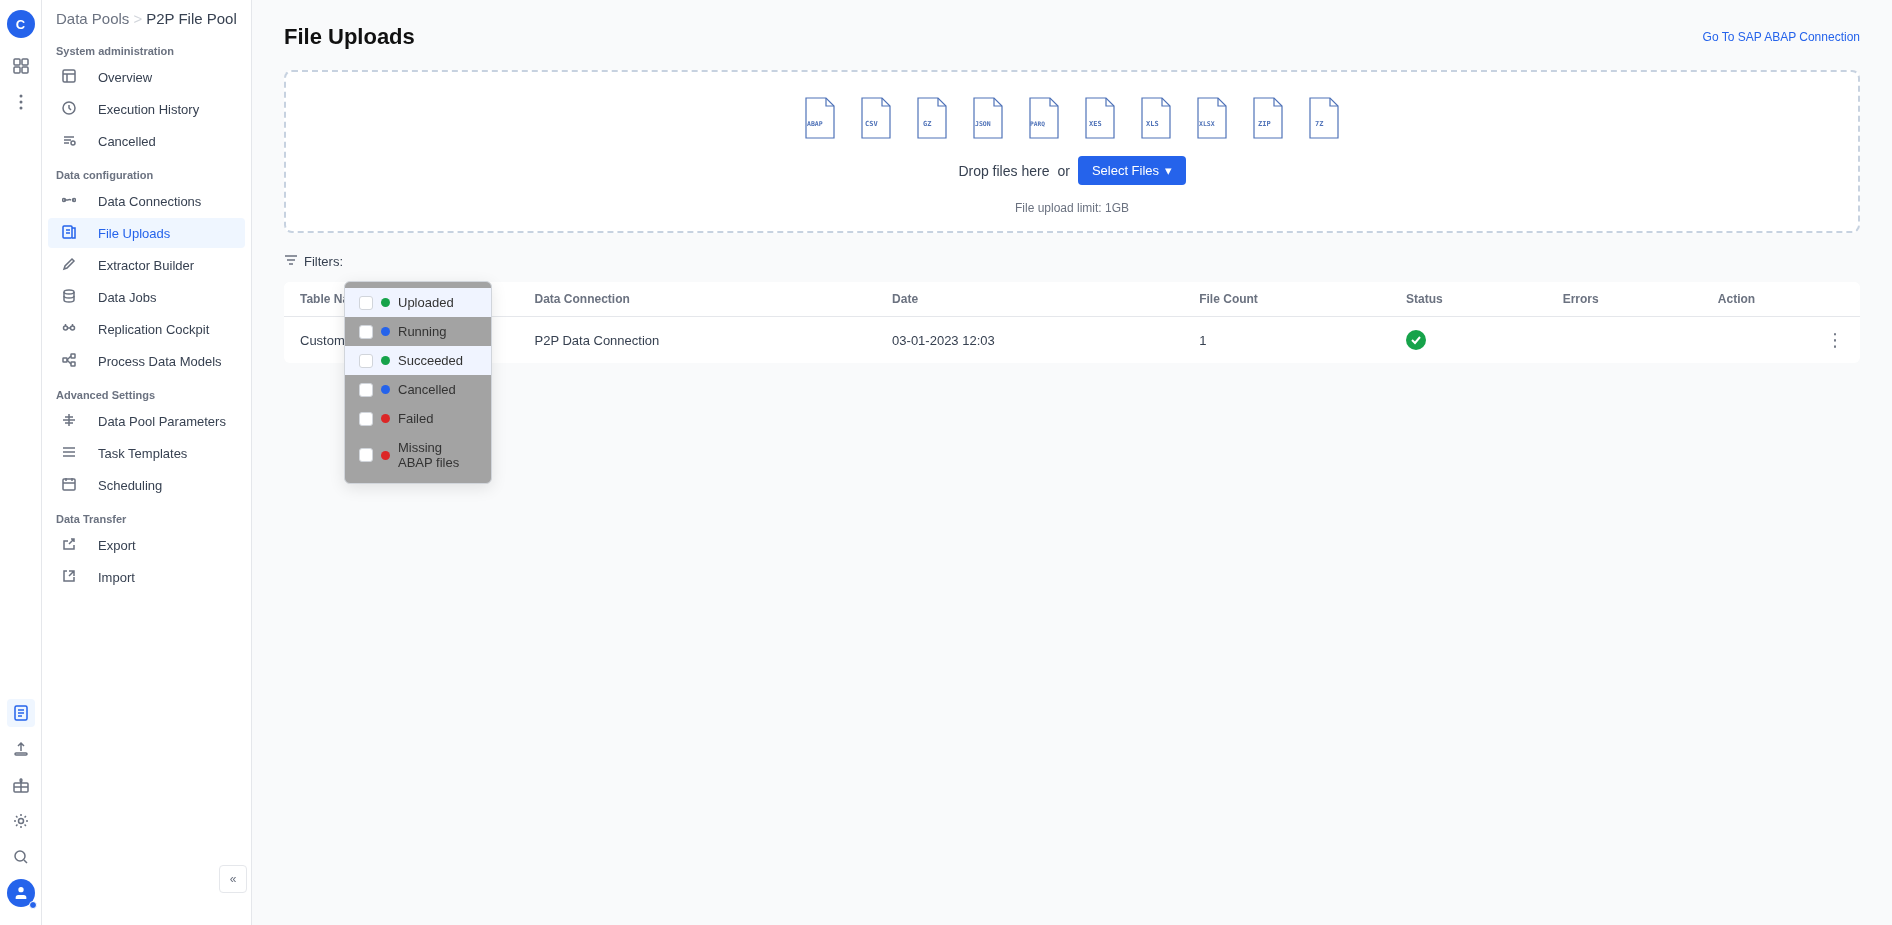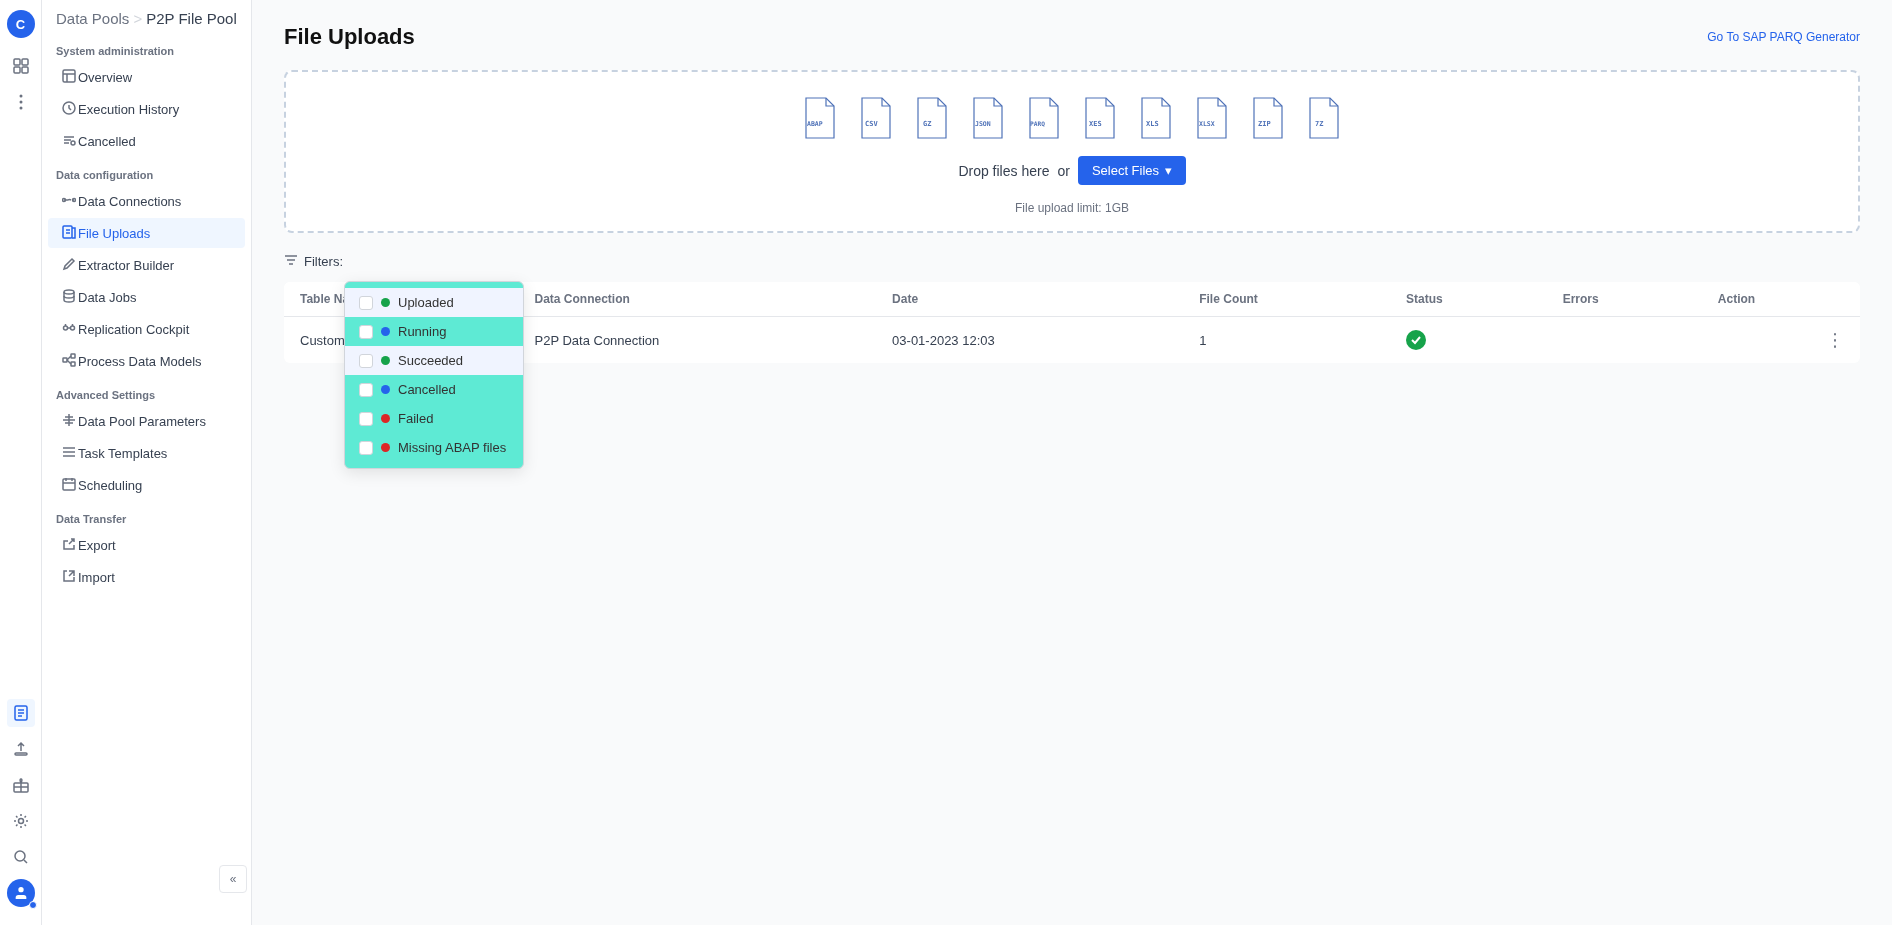--- a/index.html
+++ b/index.html
@@ -53,21 +53,21 @@
     .sidebar .breadcrumb span { color: #6b7280; }
     .sidebar-section-label {
       font-size: 11px;
       font-weight: 600;
       color: #6b7280;
       padding: 12px 14px 4px;
       text-transform: none;
       letter-spacing: 0;
     }
     .sidebar-item {
-      display: flex; align-items: center; gap: 0;
+      display: flex; align-items: center; gap: 20px;
       padding: 7px 14px;
       cursor: pointer; border-radius: 4px; margin: 1px 6px;
       font-size: 13px; color: #374151;
     }
     .sidebar-item.active { background: #eff6ff; color: #2563eb; }
     .sidebar-item .si-icon { width: 16px; height: 16px; color: #6b7280; flex-shrink: 0; }
     .sidebar-item.active .si-icon { color: #2563eb; }
 
     
     .main {
@@ -144,25 +144,25 @@
     .filters-label {
       font-size: 13px; color: #374151; font-weight: 500;
       display: flex; align-items: center; gap: 6px;
     }
 
     
     .filter-dropdown {
       position: absolute;
       top: 28px;
       left: 60px;
-      background: #5eead4;
+      background: #a3a3a3;
       border: 1px solid #d1d5db;
       border-radius: 6px;
       box-shadow: 0 4px 16px rgba(0,0,0,0.10);
-      width: 180px;
+      width: 148px;
       z-index: 100;
       padding: 6px 0;
     }
     .filter-option {
       display: flex; align-items: center; gap: 8px;
       padding: 7px 14px;
       cursor: pointer;
     }
     .filter-option.highlighted { background: #f0f4ff; }
     .filter-checkbox {
@@ -466,21 +466,21 @@
   <div class="collapse-btn" style="position:relative;margin-left:auto;margin-top:auto;margin-right:4px;">
     «
   </div>
 </div>
 
 <div class="main">
   <div class="main-inner">
 
     <div class="main-header">
       <h1 class="page-title">File Uploads</h1>
-      <a class="go-to-link">Go To SAP PARQ Generator</a>
+      <a class="go-to-link">Go To SAP ABAP Connection</a>
     </div>
 
     <div class="upload-area">
       <div class="file-icons-row">
 
         <div class="file-icon-item">
           <svg width="36" height="44" viewBox="0 0 36 44" fill="none" xmlns="http://www.w3.org/2000/svg">
             <path d="M4 2h20l8 8v32H4V2z" stroke="#4f72b8" stroke-width="1.2" fill="white"></path>
             <path d="M24 2v8h8" stroke="#4f72b8" stroke-width="1.2" fill="none"></path>
             <text x="5" y="30" font-size="6.5" fill="#4f72b8" font-family="monospace" font-weight="bold">ABAP</text>

